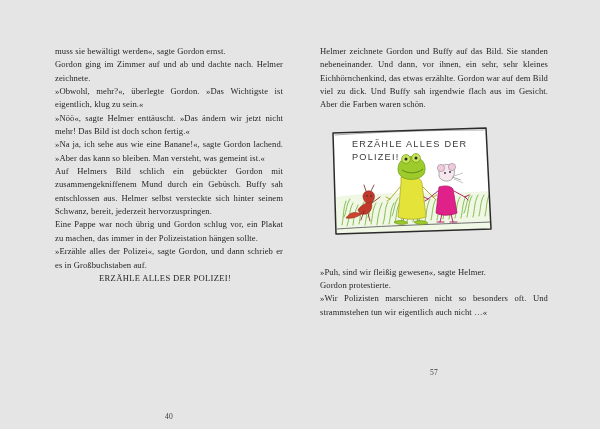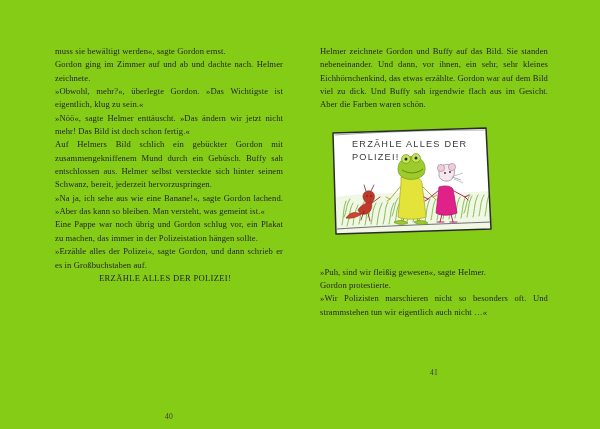--- a/index.html
+++ b/index.html
@@ -12,21 +12,21 @@
     height: 429px;
     font-family: "Liberation Serif", "DejaVu Serif", serif;
     color: #1a1a1a;
     overflow: hidden;
     position: relative;
   }
   .spread {
     position: absolute;
     inset: 0;
     display: flex;
-    background: #84cc16;
+    background: #e5e5e5;
   }
   .page {
     position: relative;
     width: 300px;
     height: 429px;
     box-sizing: border-box;
   }
   .page-left  { padding: 45px 20px 0 55px; }
   .page-right { padding: 45px 27px 0 20px; }
 
@@ -81,22 +81,22 @@
 <body>
 
 <div class="spread">
 
   <div class="page page-left">
     <div class="textblock">
       <p>muss sie bewältigt werden«, sagte Gordon ernst.</p>
       <p>Gordon ging im Zimmer auf und ab und dachte nach. Helmer zeichnete.</p>
       <p>»Obwohl, mehr?«, überlegte Gordon. »Das Wichtigste ist eigentlich, klug zu sein.«</p>
       <p>»Nöö«, sagte Helmer enttäuscht. »Das ändern wir jetzt nicht mehr! Das Bild ist doch schon fertig.«</p>
+      <p>»Na ja, ich sehe aus wie eine Banane!«, sagte Gordon lachend. »Aber das kann so bleiben. Man versteht, was gemeint ist.«</p>
       <p>Auf Helmers Bild schlich ein gebückter Gordon mit zusammengekniffenem Mund durch ein Gebüsch. Buffy sah entschlossen aus. Helmer selbst versteckte sich hinter seinem Schwanz, bereit, jederzeit hervorzuspringen.</p>
-      <p>»Na ja, ich sehe aus wie eine Banane!«, sagte Gordon lachend. »Aber das kann so bleiben. Man versteht, was gemeint ist.«</p>
       <p>Eine Pappe war noch übrig und Gordon schlug vor, ein Plakat zu machen, das immer in der Polizeistation hängen sollte.</p>
       <p>»Erzähle alles der Polizei«, sagte Gordon, und dann schrieb er es in Großbuchstaben auf.</p>
       <p class="caps last-line-left">ERZÄHLE ALLES DER POLIZEI!</p>
     </div>
     <div class="folio">40</div>
   </div>
 
   <div class="page page-right">
     <div class="textblock">
       <p>Helmer zeichnete Gordon und Buffy auf das Bild. Sie standen nebeneinander. Und dann, vor ihnen, ein sehr, sehr kleines Eichhörnchenkind, das etwas erzählte. Gordon war auf dem Bild viel zu dick. Und Buffy sah irgendwie flach aus im Gesicht. Aber die Farben waren schön.</p>
@@ -236,16 +236,16 @@
         <path d="M14.5,10 C60,7 115,5 164.5,5" fill="none" stroke="#2b2b2b" stroke-width="0.8" opacity="0.5"></path>
       </svg>
     </div>
 
     <div class="textblock" style="margin-top:23px;">
       <p>»Puh, sind wir fleißig gewesen«, sagte Helmer.</p>
       <p>Gordon protestierte.</p>
       <p>»Wir Polizisten marschieren nicht so besonders oft. Und strammstehen tun wir eigentlich auch nicht …«</p>
     </div>
 
-    <div class="folio">41</div>
+    <div class="folio">57</div>
   </div>
 
 </div>
 
 </body></html>

